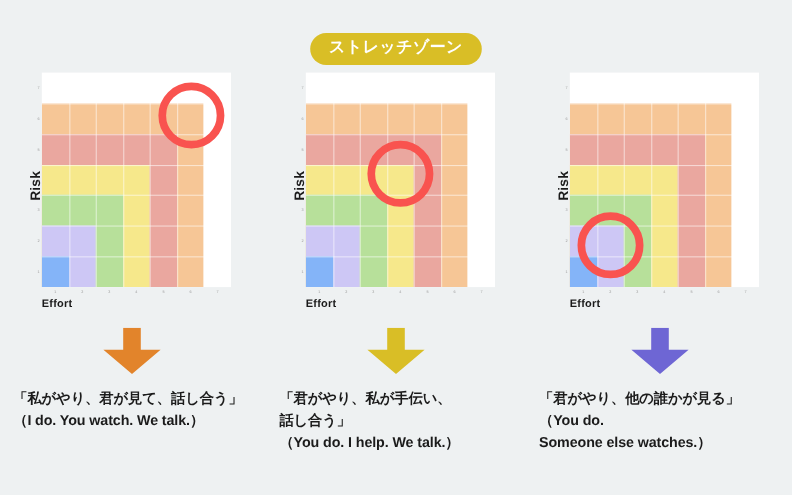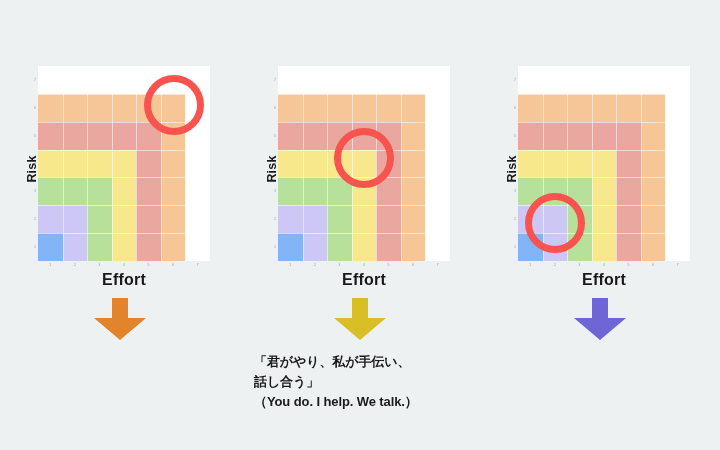--- a/index.html
+++ b/index.html
@@ -134,22 +134,21 @@
     right: 1px;
     transform: translateY(-50%);
     font-size: 3.4px;
     color: #9b9b9b;
   }
   .xlabel {
     position: absolute;
     left: 38px;
     top: 205px;
     width: 172px;
-    text-align: center;
-    font-size: 16px;
+    font-size: 10px;
     font-weight: bold;
     color: #1a1a1a;
     letter-spacing: 0.2px;
   }
 
   
   .arrow {
     position: absolute;
     top: 298px;
     left: 0;
@@ -226,23 +225,28 @@
           <span class="xtick" style="left: 135.143px;">6</span>
           <span class="xtick" style="left: 159.714px;">7</span>
         </div>
       <div class="xlabel">Effort</div>
     </div>
     <div class="arrow">
         <svg width="54" height="42" viewBox="0 0 54 42">
           <path d="M19,0 H35 V20 H53 L27,42 L1,20 H19 Z" fill="#e2842b"></path>
         </svg>
       </div>
+    <div class="caption caption-1">「私がやり、君が見て、話し合う」
+（I do. You watch. We talk.）</div>
   </div>
 
   <div class="panel panel-2">
+    <div class="badge-row">
+      <span class="badge" style="background: rgb(217, 190, 38);">ストレッチゾーン</span>
+    </div>
     <div class="chart-wrap">
       <div class="ylabel">Risk</div>
       <div class="yticks">
           <span class="ytick" style="top: 181.071px;">1</span>
           <span class="ytick" style="top: 153.214px;">2</span>
           <span class="ytick" style="top: 125.357px;">3</span>
           <span class="ytick" style="top: 97.5px;">4</span>
           <span class="ytick" style="top: 69.6429px;">5</span>
           <span class="ytick" style="top: 41.7857px;">6</span>
           <span class="ytick" style="top: 13.9286px;">7</span>
@@ -335,14 +339,17 @@
           <span class="xtick" style="left: 135.143px;">6</span>
           <span class="xtick" style="left: 159.714px;">7</span>
         </div>
       <div class="xlabel">Effort</div>
     </div>
     <div class="arrow">
         <svg width="54" height="42" viewBox="0 0 54 42">
           <path d="M19,0 H35 V20 H53 L27,42 L1,20 H19 Z" fill="#6e66d4"></path>
         </svg>
       </div>
+    <div class="caption caption-3">「君がやり、他の誰かが見る」
+（You do.
+  Someone else watches.）</div>
   </div>
 </div>
 
 </body></html>

